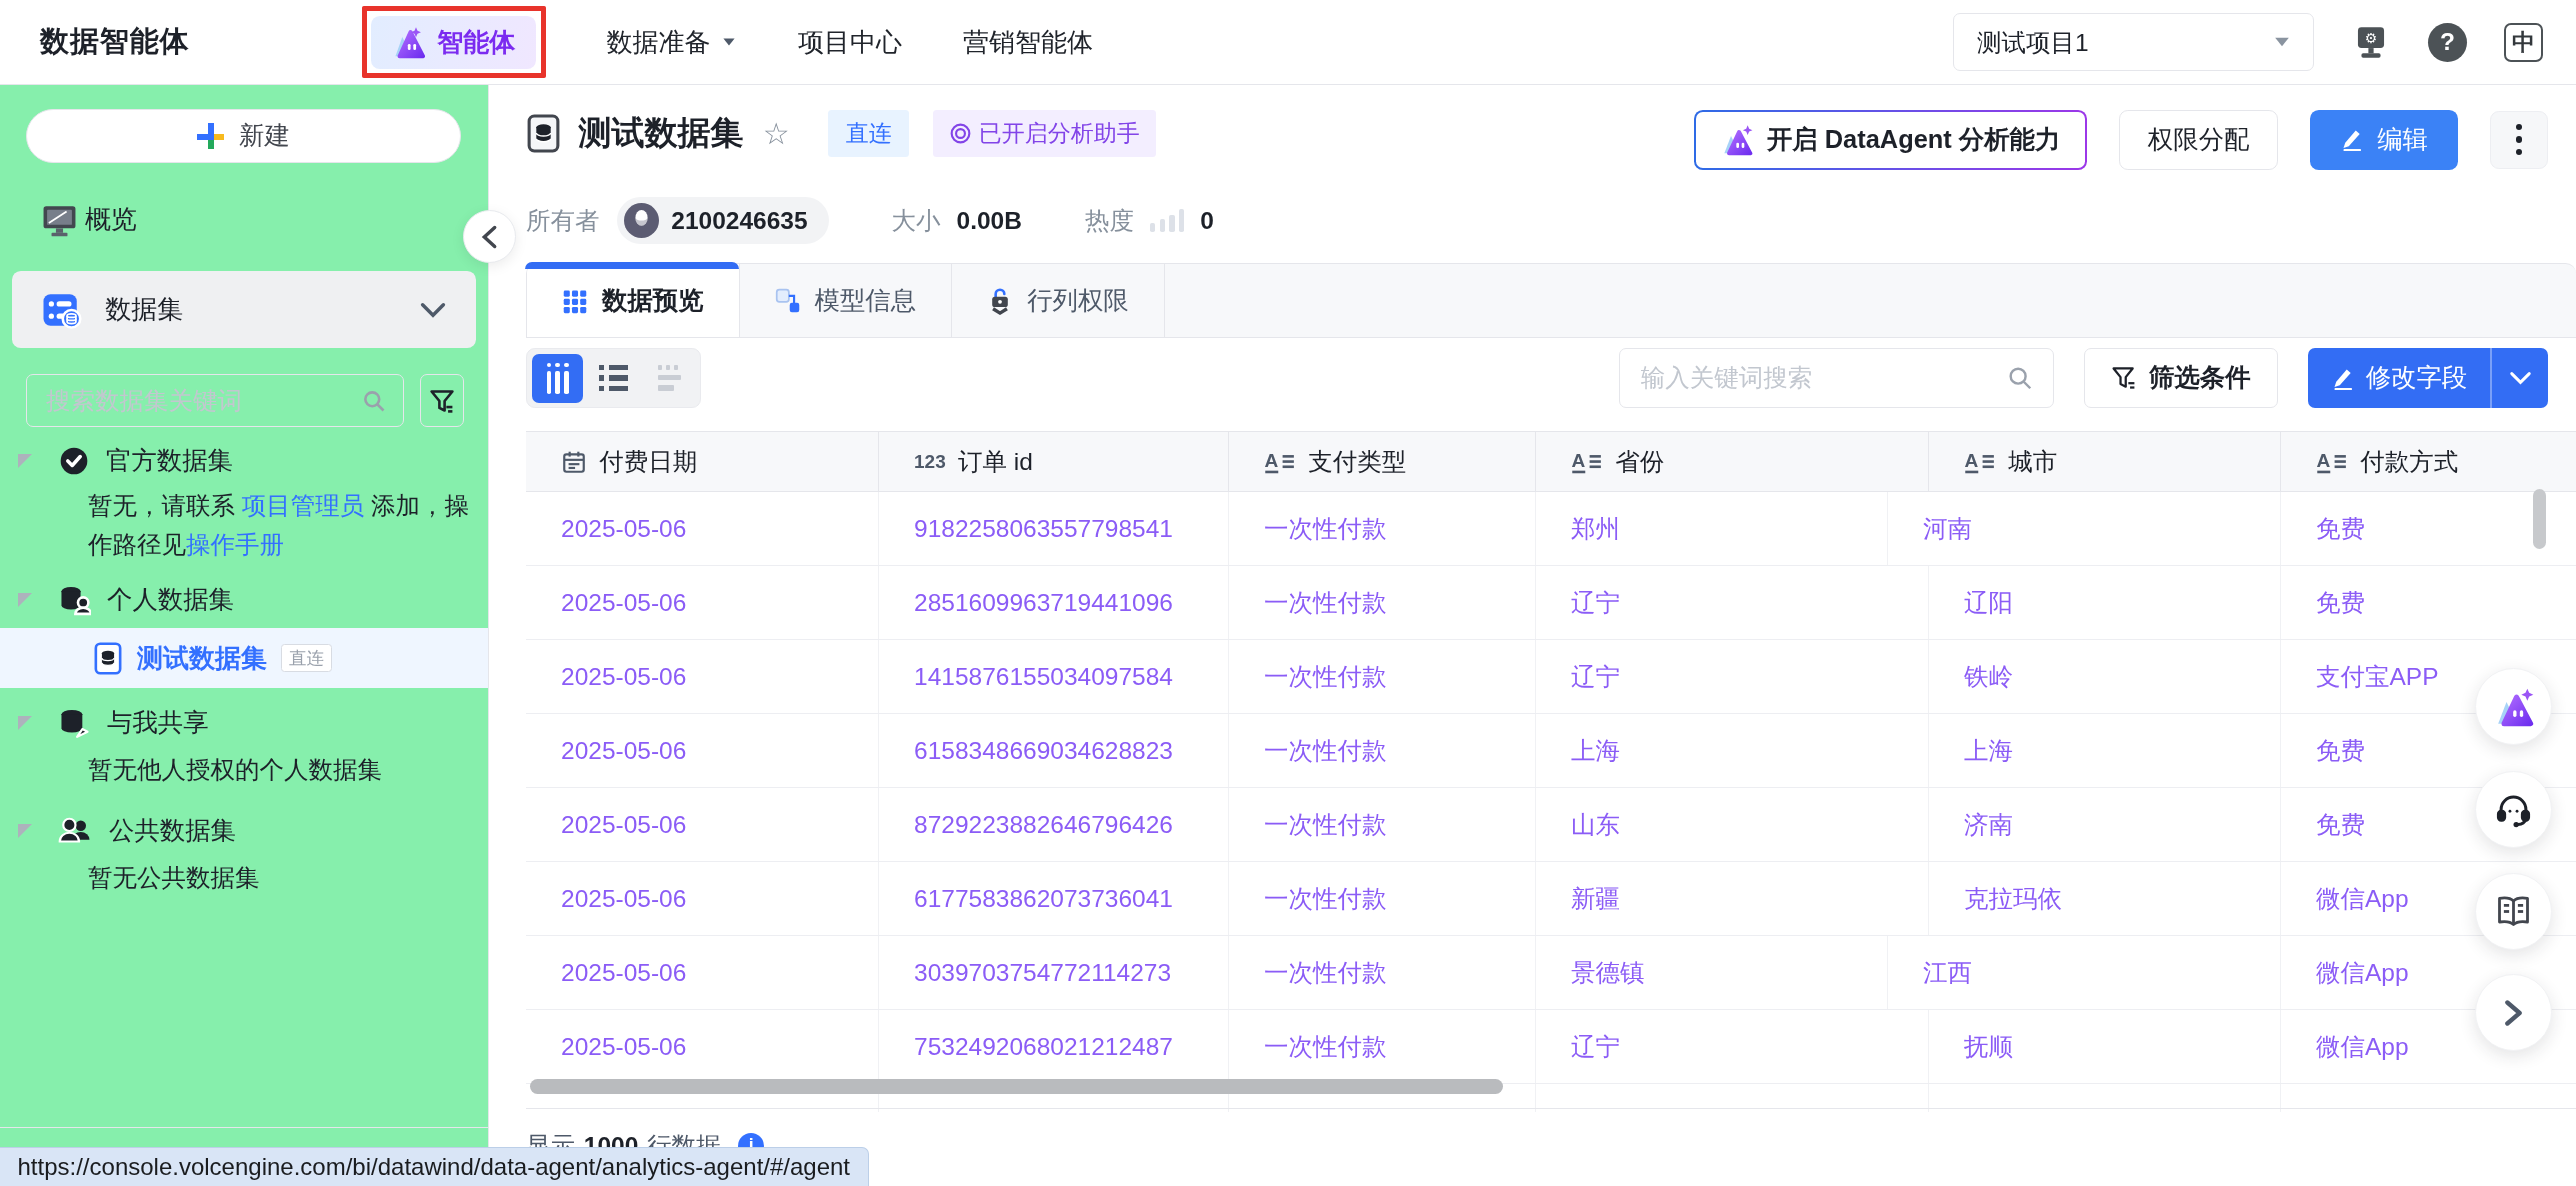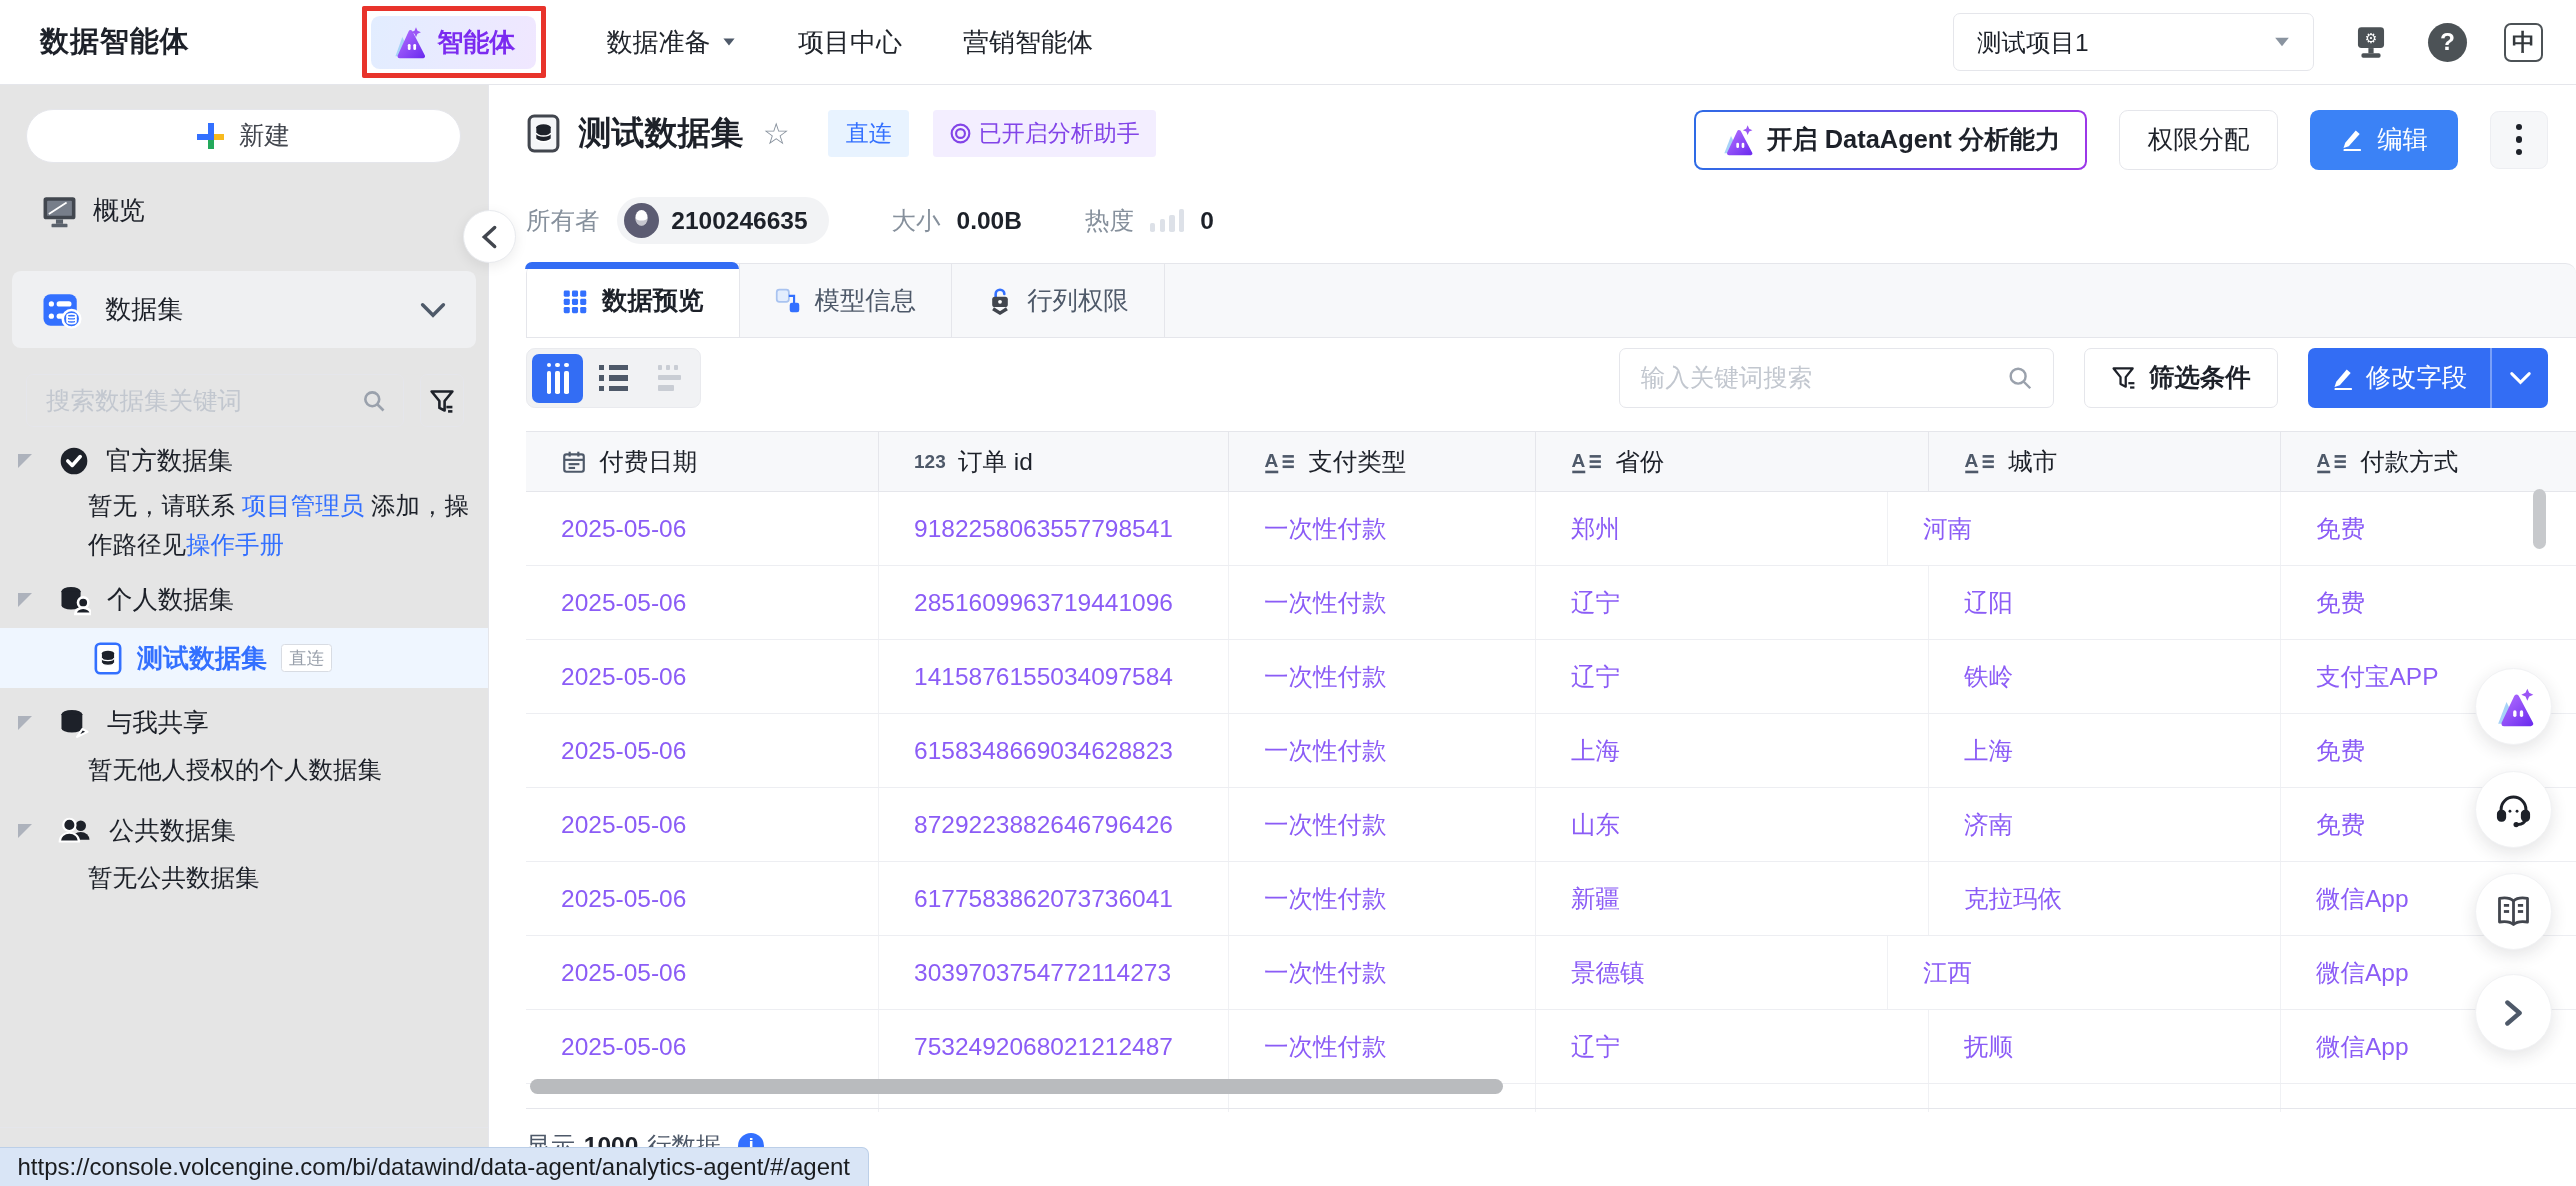--- a/index.html
+++ b/index.html
@@ -20,32 +20,32 @@
   .project-select { width:361px; height:58px; border:1.8px solid #E5E6EB; border-radius:7px; display:flex; align-items:center;
     padding:0 23px; font-size:24.5px; color:#1D2129; }
   .project-select .tri-down { margin-left:auto; border-top-color:#8A94A0; transform:scale(.85); }
   .top-icon { width:40px; height:40px; display:flex; align-items:center; justify-content:center; }
   .help-circle { width:39px; height:39px; border-radius:50%; background:#4C5256; color:#fff; font-size:24.5px; font-weight:bold;
     display:flex; align-items:center; justify-content:center; }
   .lang-box { width:39px; height:39px; border:2.6px solid #4C5256; border-radius:7px; color:#33383C; font-size:23px; font-weight:bold;
     display:flex; align-items:center; justify-content:center; }
 
   
-  .sidebar { position:absolute; top:85px; left:0; width:489px; bottom:0; background:#e5e5e5; border-right:1.8px solid #E5E6EB; z-index:5; }
+  .sidebar { position:absolute; top:85px; left:0; width:489px; bottom:0; background:#86efac; border-right:1.8px solid #E5E6EB; z-index:5; }
   .new-btn { position:absolute; top:24px; left:26px; width:435px; height:54px; border:1.8px solid #E5E6EB; border-radius:27px;
     background:#fff; display:flex; align-items:center; justify-content:center; gap:16px; font-size:25.4px; font-weight:500; color:#42464E; cursor:pointer; }
   .plus-multi { position:relative; width:26px; height:26px; }
   .plus-multi i { position:absolute; }
   .plus-multi .pv1 { left:10.5px; top:0;  width:6.1px; height:11.4px; background:#3370FF; }
   .plus-multi .pv2 { left:10.5px; top:15px; width:6.1px; height:11.4px; background:#23A95C; }
   .plus-multi .ph1 { left:0; top:10.5px; width:11.4px; height:6.1px; background:#3370FF; }
   .plus-multi .ph2 { left:15px; top:10.5px; width:11.4px; height:6.1px; background:#F7BA1E; }
   .plus-multi .pc  { left:10.5px; top:10.5px; width:6.1px; height:6.1px; background:#3370FF; }
   .side-item { position:absolute; left:0; right:0; display:flex; align-items:center; font-size:26px; font-weight:500; color:#1D2129; cursor:pointer; }
-  .side-overview { top:100px; height:51px; padding-left:40px; gap:14px; }
+  .side-overview { top:109px; height:51px; padding-left:40px; gap:6px; }
   .side-datasets { top:186px; left:12.3px; right:12.3px; height:77px; background:#EFF0F2; border-radius:8.8px; padding-left:28px; gap:23px; }
   .side-datasets .chev { margin-left:auto; margin-right:30px; }
   .search-row { position:absolute; top:289px; left:26px; right:24.5px; display:flex; gap:16px; }
   .search-box { flex:1; height:53px; border:1.8px solid #E5E6EB; border-radius:7px; display:flex; align-items:center; padding:0 16px 0 19px; }
   .search-box input { border:0; outline:0; flex:1; font-size:24.5px; color:#1D2129; background:transparent; min-width:0;
     font-family:inherit; }
   .search-box input::placeholder { color:#C2C7CF; }
   .filter-sq { width:53px; height:53px; border:1.8px solid #E5E6EB; border-radius:7px; display:flex; align-items:center; justify-content:center; cursor:pointer; }
 
   .tree-caret { width:0; height:0; border-top:14px solid #ADB2BC; border-right:14px solid transparent; }

